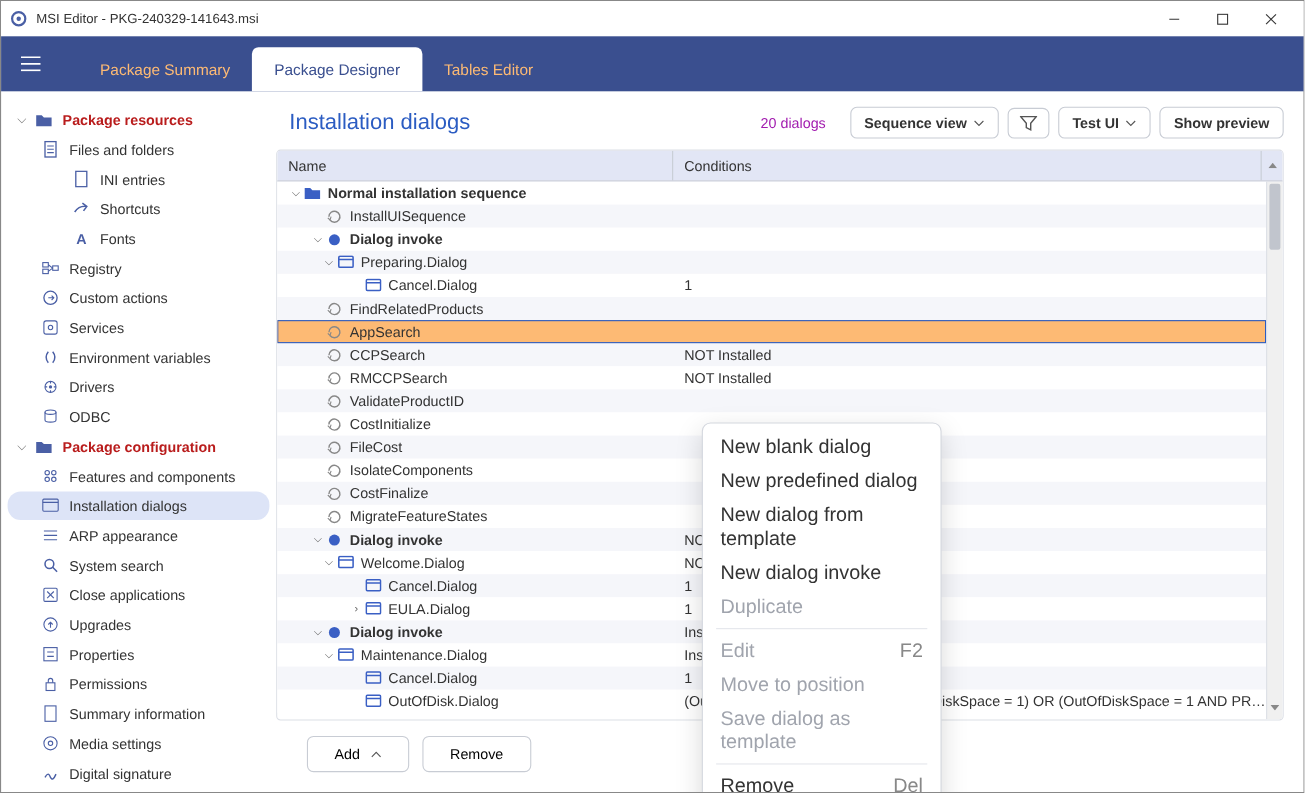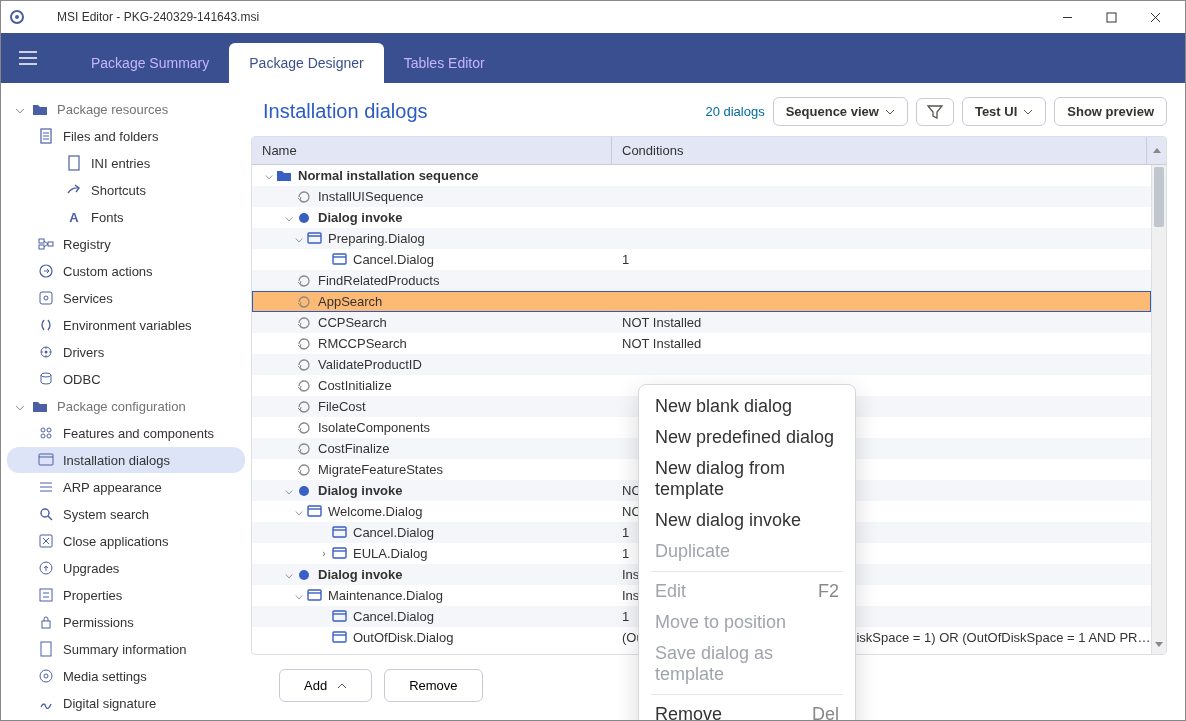--- a/index.html
+++ b/index.html
@@ -1,44 +1,44 @@
 <!DOCTYPE html>
 <html><head>
 <meta charset="utf-8">
 <style>
 * { box-sizing: border-box; margin: 0; padding: 0; }
 body { font-family: "Segoe UI", Arial, sans-serif; font-size: 13px; color: #333; background: #fff; overflow: hidden; }
 .window { width: 1186px; height: 721px; border: 1px solid #888; background: #fff; display: flex; flex-direction: column; position: relative; }
-.titlebar { height: 32px; display: flex; align-items: center; padding: 0 8px; background: #fff; gap: 24px; }
+.titlebar { height: 32px; display: flex; align-items: center; padding: 0 8px; background: #fff; }
 .titlebar .app-icon { width: 16px; height: 16px; margin-right: 8px; }
 .titlebar .title-text { flex: 1; font-size: 12px; color: #333; }
 .titlebar .win-btns { display: flex; }
 .titlebar .win-btn { width: 44px; height: 30px; display: flex; align-items: center; justify-content: center; cursor: pointer; }
 .titlebar .win-btn svg { stroke: #333; }
 .ribbon { background: #3a4f8f; height: 50px; display: flex; align-items: flex-end; padding-left: 8px; }
 .hamburger { width: 38px; height: 50px; display: flex; align-items: center; justify-content: center; cursor: pointer; }
 .hamburger svg { stroke: #fff; }
 .tabs { display: flex; align-items: flex-end; height: 50px; margin-left: 24px; }
-.tab { padding: 12px 20px; color: #c4b5fd; cursor: pointer; font-size: 14px; border-radius: 6px 6px 0 0; }
+.tab { padding: 12px 20px; color: #fdba74; cursor: pointer; font-size: 14px; border-radius: 6px 6px 0 0; }
 .tab.active { background: #fff; color: #3a4f8f; font-weight: 500; }
 .body { flex: 1; display: flex; overflow: hidden; }
 .sidebar { width: 250px; padding: 12px 6px; overflow-y: auto; }
 .tree-node { display: flex; align-items: center; padding: 4px 6px; border-radius: 12px; cursor: pointer; margin: 1px 0; }
 .tree-node.selected { background: #dde4f7; }
 .tree-indent-0 { padding-left: 6px; }
 .tree-indent-1 { padding-left: 30px; }
 .tree-indent-2 { padding-left: 58px; }
 .tree-caret { width: 14px; display: inline-flex; justify-content: center; color: #666; font-size: 11px; margin-right: 4px; }
 .tree-icon { width: 18px; height: 18px; margin-right: 8px; display: inline-flex; align-items: center; justify-content: center; color: #4a5fa5; flex-shrink: 0; }
 .tree-label { font-size: 13px; white-space: nowrap; }
-.tree-group { font-weight: 400; color: #737373; }
+.tree-group { font-weight: 700; color: #b91c1c; }
 .main { flex: 1; display: flex; flex-direction: column; padding: 0 18px 18px 0; overflow: hidden; position: relative; }
 .page-header { display: flex; align-items: center; padding: 14px 0 10px 12px; }
 .page-title { font-size: 20px; color: #2b5cc2; font-weight: 500; flex: 1; }
-.dialog-count { color: #0369a1; font-size: 13px; }
+.dialog-count { color: #a21caf; font-size: 13px; margin-right: 14px; }
 .hdr-btn { border: 1px solid #c8ccd4; background: #fff; border-radius: 6px; padding: 6px 12px; font-size: 13px; cursor: pointer; display: inline-flex; align-items: center; gap: 6px; margin-left: 8px; color:#333;font-weight:bold; }
 .hdr-btn.icon-only { padding: 6px 10px; }
 .grid-container { flex: 1; border: 1px solid #dcdfe6; border-radius: 4px; overflow: hidden; display: flex; flex-direction: column; background: #fff; }
 .grid-header { display: flex; background: #e2e6f5; border-bottom: 1px solid #c8ccd4; font-size: 13px; color: #333; }
 .grid-header .col-name { width: 360px; padding: 6px 10px; border-right: 1px solid #c8ccd4; }
 .grid-header .col-cond { flex: 1; padding: 6px 10px; }
 .grid-header .col-scroll { width: 20px; border-left: 1px solid #c8ccd4; display:flex; align-items:center; justify-content:center; color:#666; }
 .grid-body { flex: 1; overflow-y: auto; position: relative; }
 .grid-row { display: flex; align-items: center; height: 21px; font-size: 13px; }
 .grid-row:nth-child(odd) { background: #fff; }

